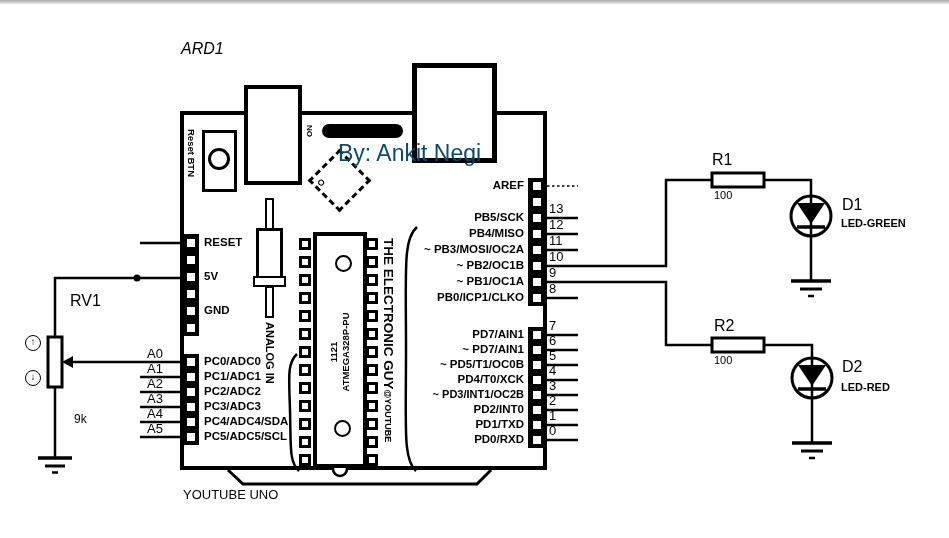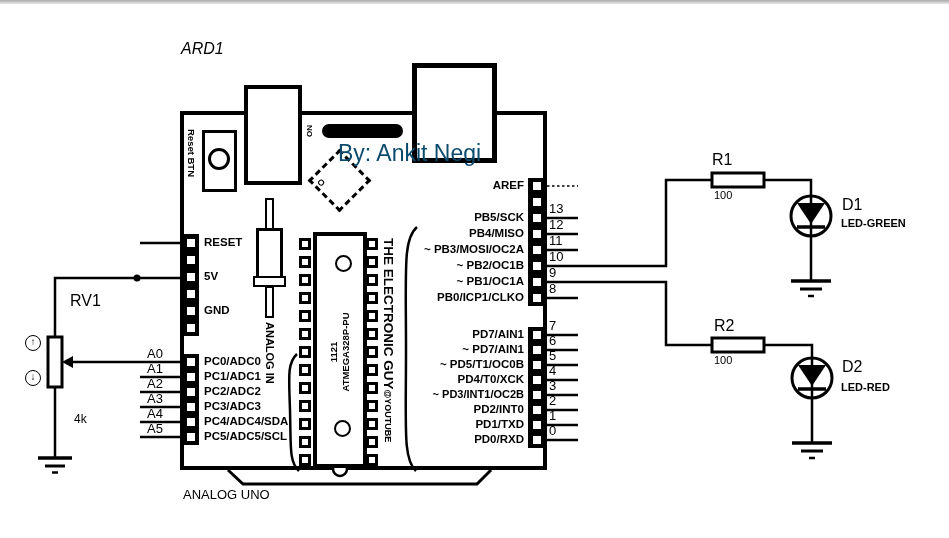--- a/index.html
+++ b/index.html
@@ -202,21 +202,21 @@
     </g>
 
     <path d="M297,354 C287,363 289,378 290,410 C291,447 289,462 299,471" stroke="#000" stroke-width="2.5" fill="none"></path>
     <path d="M417,227 C403,239 406,268 406,349 C406,431 403,459 416,471" stroke="#000" stroke-width="2.5" fill="none"></path>
     <path d="M228,470 L243,484 H477 L491,470" stroke="#000" stroke-width="3" fill="none"></path>
     <circle cx="340" cy="469" r="7" fill="#fff" stroke="#000" stroke-width="2.5"></circle>
   </svg>
 
   <div class="lbl" style="left:181px;top:40px;font-size:16px;font-style:italic;">ARD1</div>
   <div class="watermark">By: Ankit Negi</div>
-  <div class="lbl" style="left:183px;top:488px;font-size:13px;">ANALOG UNO</div>
+  <div class="lbl" style="left:183px;top:488px;font-size:13px;">YOUTUBE UNO</div>
 
   <div class="lbl b" style="left:204px;top:236px;font-size:11.5px;">RESET</div>
   <div class="lbl b" style="left:204px;top:270px;font-size:11.5px;">5V</div>
   <div class="lbl b" style="left:204px;top:304px;font-size:11.5px;">GND</div>
 
   <div class="lbl" style="left:147px;top:347px;font-size:13px;">A0</div>
   <div class="lbl" style="left:147px;top:362px;font-size:13px;">A1</div>
   <div class="lbl" style="left:147px;top:377px;font-size:13px;">A2</div>
   <div class="lbl" style="left:147px;top:392px;font-size:13px;">A3</div>
   <div class="lbl" style="left:147px;top:407px;font-size:13px;">A4</div>
@@ -256,21 +256,21 @@
   <div class="lbl" style="left:549px;top:319px;font-size:13px;">7</div>
   <div class="lbl" style="left:549px;top:334px;font-size:13px;">6</div>
   <div class="lbl" style="left:549px;top:349px;font-size:13px;">5</div>
   <div class="lbl" style="left:549px;top:364px;font-size:13px;">4</div>
   <div class="lbl" style="left:549px;top:379px;font-size:13px;">3</div>
   <div class="lbl" style="left:549px;top:394px;font-size:13px;">2</div>
   <div class="lbl" style="left:549px;top:409px;font-size:13px;">1</div>
   <div class="lbl" style="left:549px;top:424px;font-size:13px;">0</div>
 
   <div class="lbl" style="left:70px;top:292px;font-size:16px;">RV1</div>
-  <div class="lbl" style="left:74px;top:413px;font-size:12px;">4k</div>
+  <div class="lbl" style="left:74px;top:413px;font-size:12px;">9k</div>
   <div class="lbl" style="left:40px;top:356px;width:30px;height:10px;font-size:8px;text-align:center;transform:rotate(-90deg);">52%</div>
   <div class="potbtn" style="left:25px;top:335px;">
     <span>↑</span>
   </div>
   <div class="potbtn" style="left:25px;top:370px;">
     <span>↓</span>
   </div>
 
   <div class="lbl" style="left:712px;top:151px;font-size:16px;">R1</div>
   <div class="lbl" style="left:714px;top:189px;font-size:11px;">100</div>

